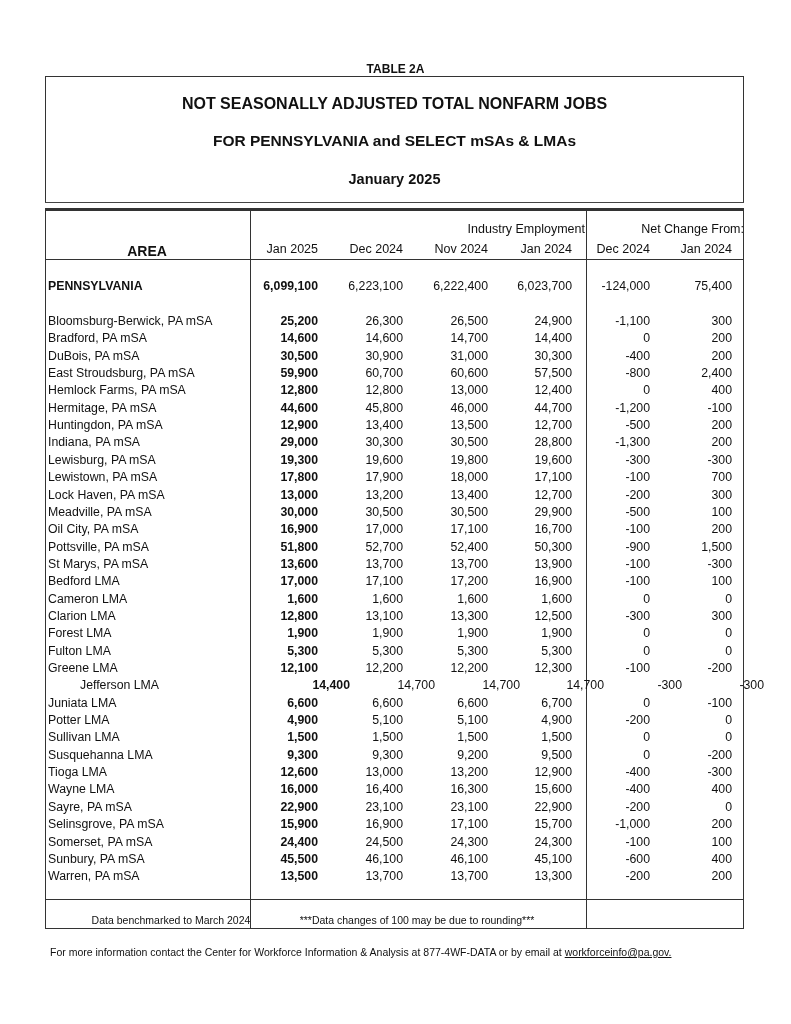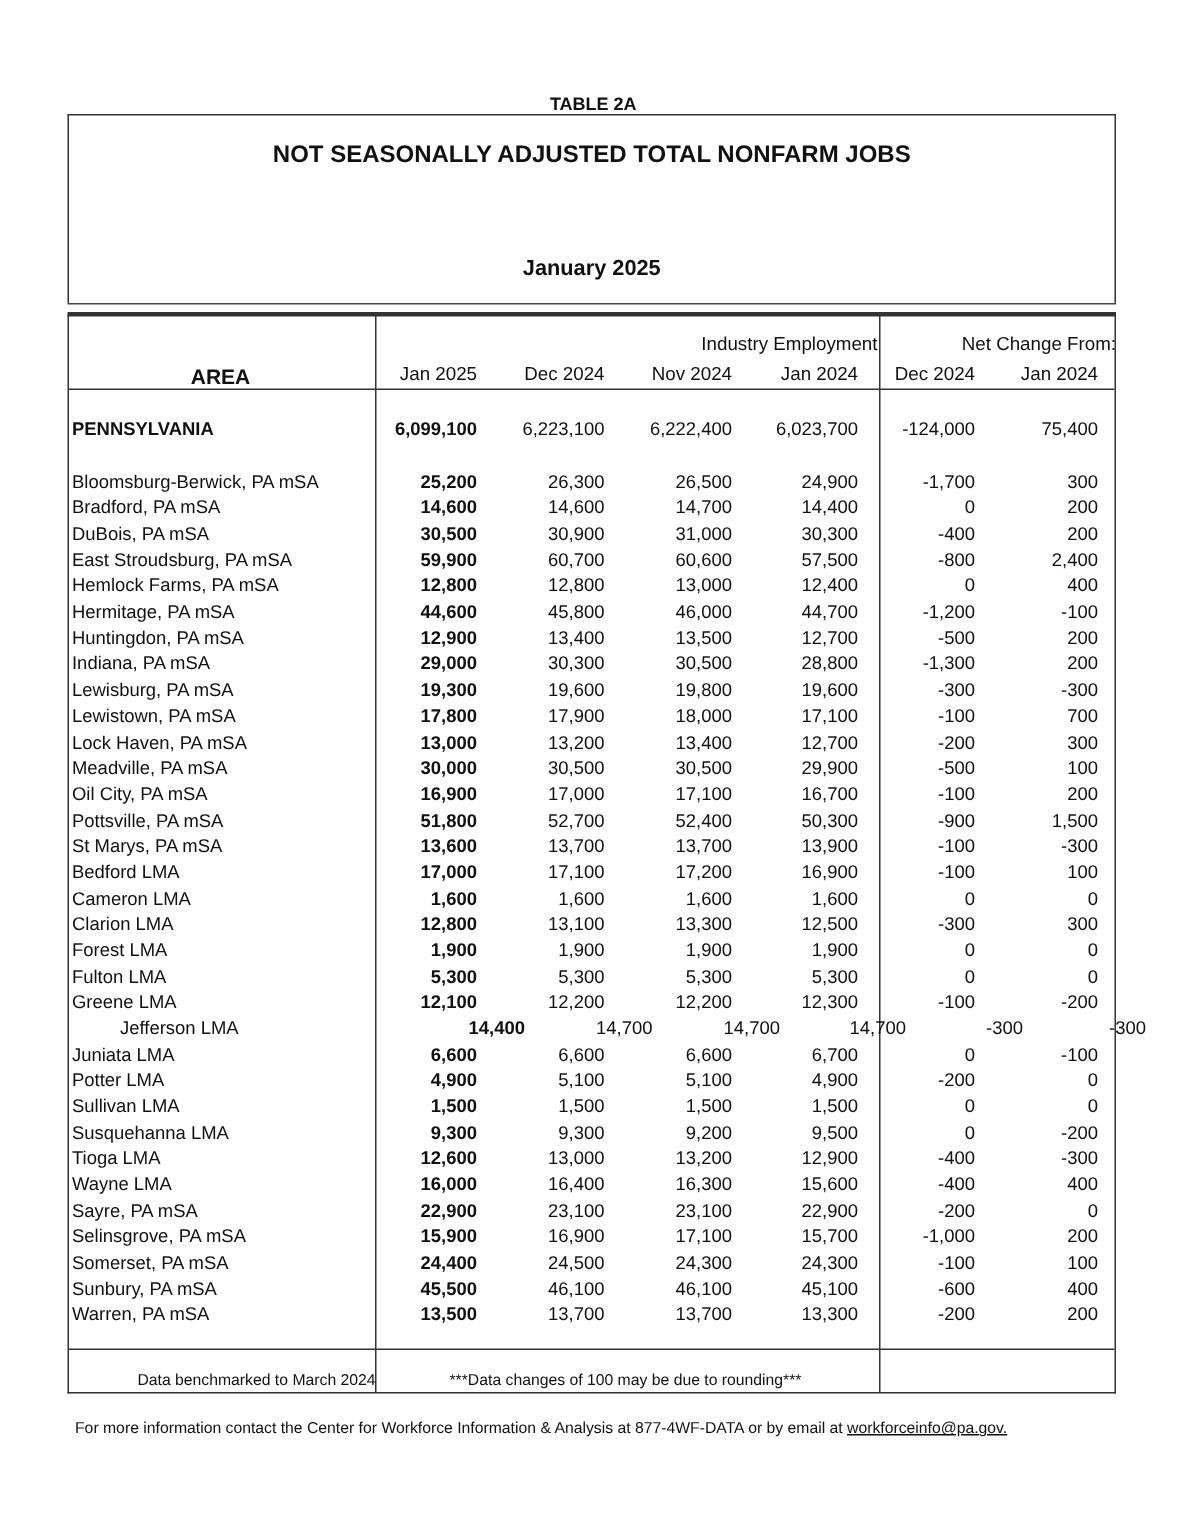--- a/index.html
+++ b/index.html
@@ -38,20 +38,21 @@
   .contact { position: absolute; top: 946px; left: 50px; font-size: 10.5px; white-space: nowrap; }
   .contact a { color: #111; text-decoration: underline; }
 </style>
 </head>
 <body>
 
 <div class="table-label">TABLE 2A</div>
 
 <div class="title-box">
   <div class="title-line t1">NOT SEASONALLY ADJUSTED TOTAL NONFARM JOBS</div>
+  <div class="title-line t2">FOR PENNSYLVANIA and SELECT mSAs &amp; LMAs</div>
   <div class="title-line t3">January 2025</div>
 </div>
 <div class="sep1"></div>
 <div class="sep2"></div>
 
 <div class="grid">
   <div class="vline v1"></div>
   <div class="vline v2"></div>
   <div class="hline h1"></div>
   <div class="hline h2"></div>
@@ -78,21 +79,21 @@
   <span class="num c5">75,400</span>
 </div>
 
 <div id="rows-container">
     <div class="row" style="top: 314px;">
       <span class="area">Bloomsburg-Berwick, PA mSA</span>
       <span class="num c0">25,200</span>
       <span class="num c1">26,300</span>
       <span class="num c2">26,500</span>
       <span class="num c3">24,900</span>
-      <span class="num c4">-1,700</span>
+      <span class="num c4">-1,100</span>
       <span class="num c5">300</span>
     </div>
     <div class="row" style="top: 331.35px;">
       <span class="area">Bradford, PA mSA</span>
       <span class="num c0">14,600</span>
       <span class="num c1">14,600</span>
       <span class="num c2">14,700</span>
       <span class="num c3">14,400</span>
       <span class="num c4">0</span>
       <span class="num c5">200</span>

